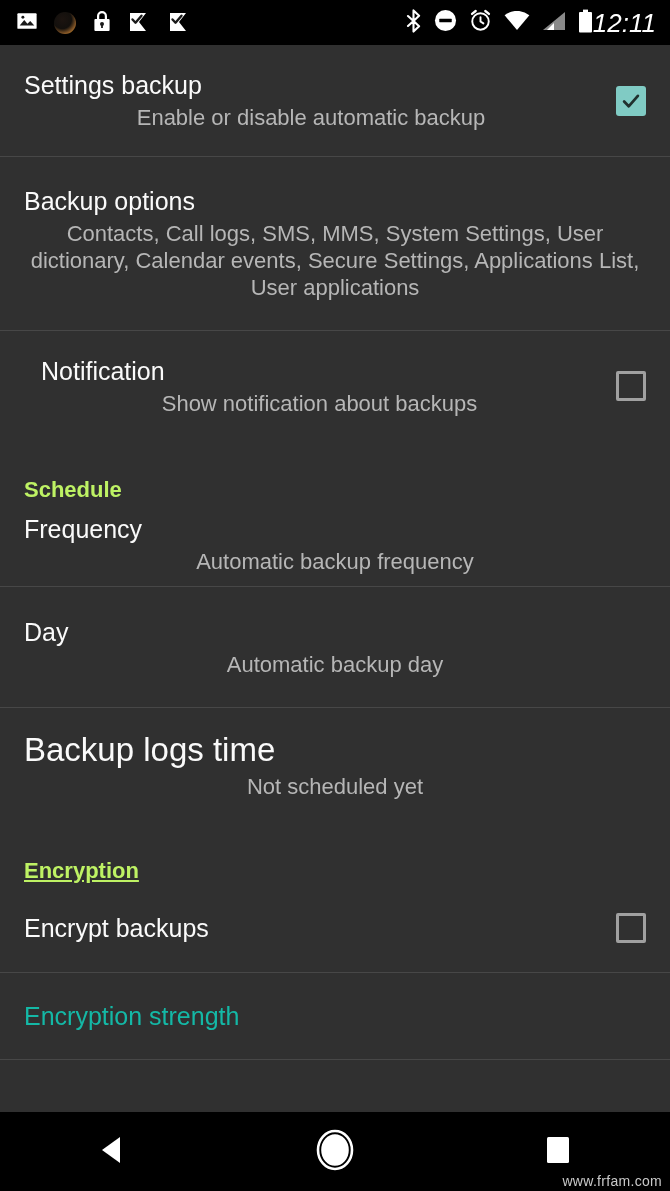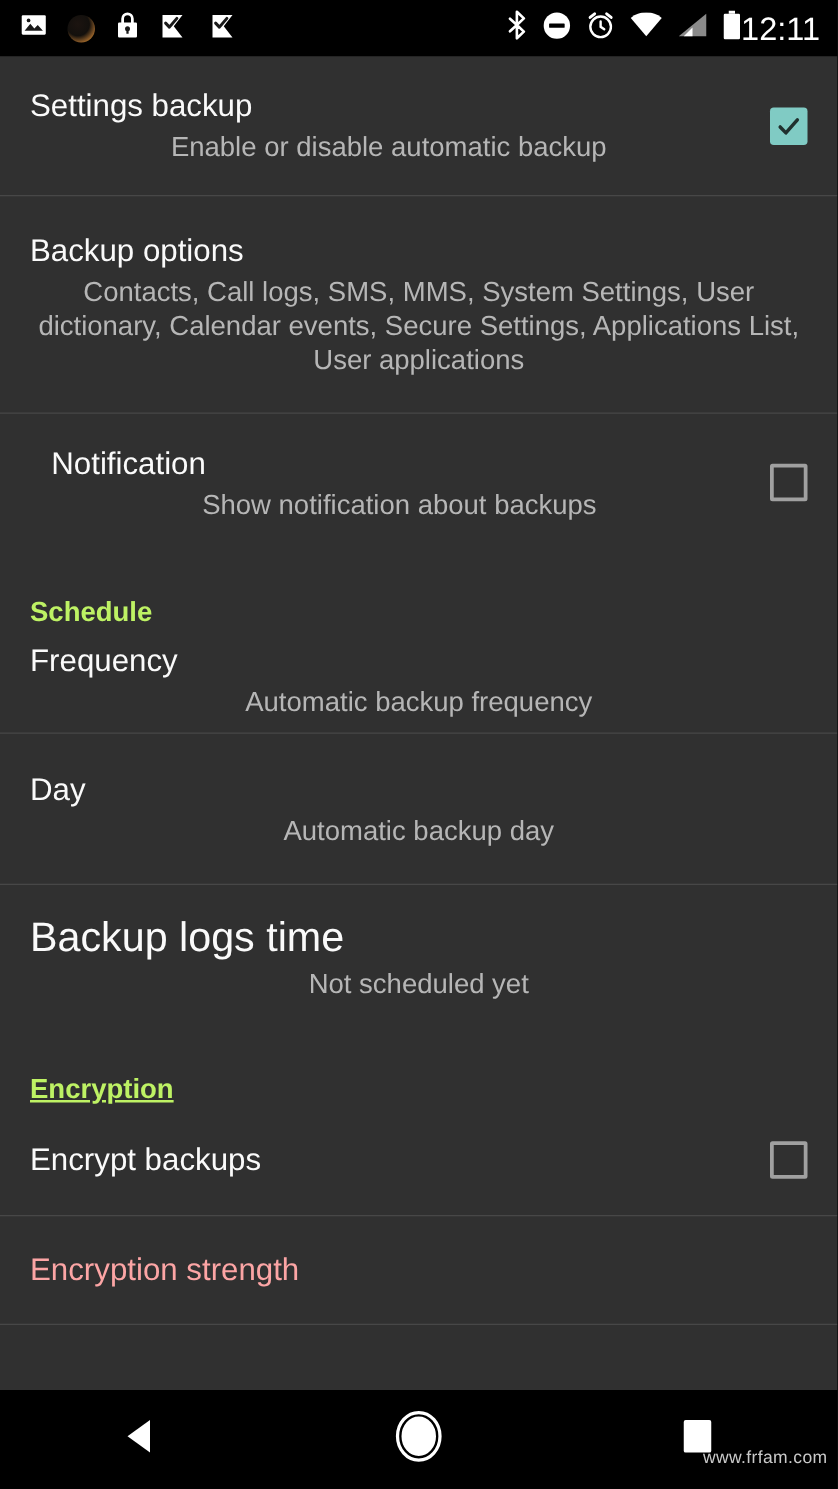--- a/index.html
+++ b/index.html
@@ -32,20 +32,21 @@
   .status-left > * { margin-right: 16px; }
   .status-right > * { margin-left: 12px; }
   .sicon { display: block; }
   .clock {
     color: #ffffff;
     font-size: 26px;
     line-height: 26px;
     letter-spacing: 0px;
     margin-left: 0;
     font-family: "Liberation Sans", sans-serif;
+    font-style: italic;
   }
   .app-circle {
     width: 22px; height: 22px;
     border-radius: 50%;
     background: radial-gradient(circle at 38% 34%, #1c1410 0%, #13100d 46%, #8a5a28 72%, #c8881f 88%, #2b1d0d 100%);
     display: block;
   }
 
   
   .content {
@@ -67,21 +68,21 @@
     color: #fafafa;
     font-size: 25px;
     line-height: 31px;
     font-weight: normal;
   }
   .title.big {
     font-size: 33px;
     line-height: 40px;
   }
   .title.disabled {
-    color: #fca5a5;
+    color: #14b8a6;
   }
   .summary {
     color: #b6b6b6;
     font-size: 22px;
     line-height: 27px;
     margin-top: 3px;
     text-align: center;
   }
   .divider {
     height: 1px;
@@ -135,21 +136,21 @@
   .nav-btn {
     width: 120px;
     height: 79px;
     display: flex;
     align-items: center;
     justify-content: center;
   }
   .watermark {
     position: absolute;
     right: 8px;
-    bottom: 18px;
+    bottom: 2px;
     color: #c9c9c9;
     font-size: 14px;
     line-height: 16px;
     letter-spacing: 0.3px;
   }
 </style>
 </head>
 <body>
 
 <div class="statusbar">

